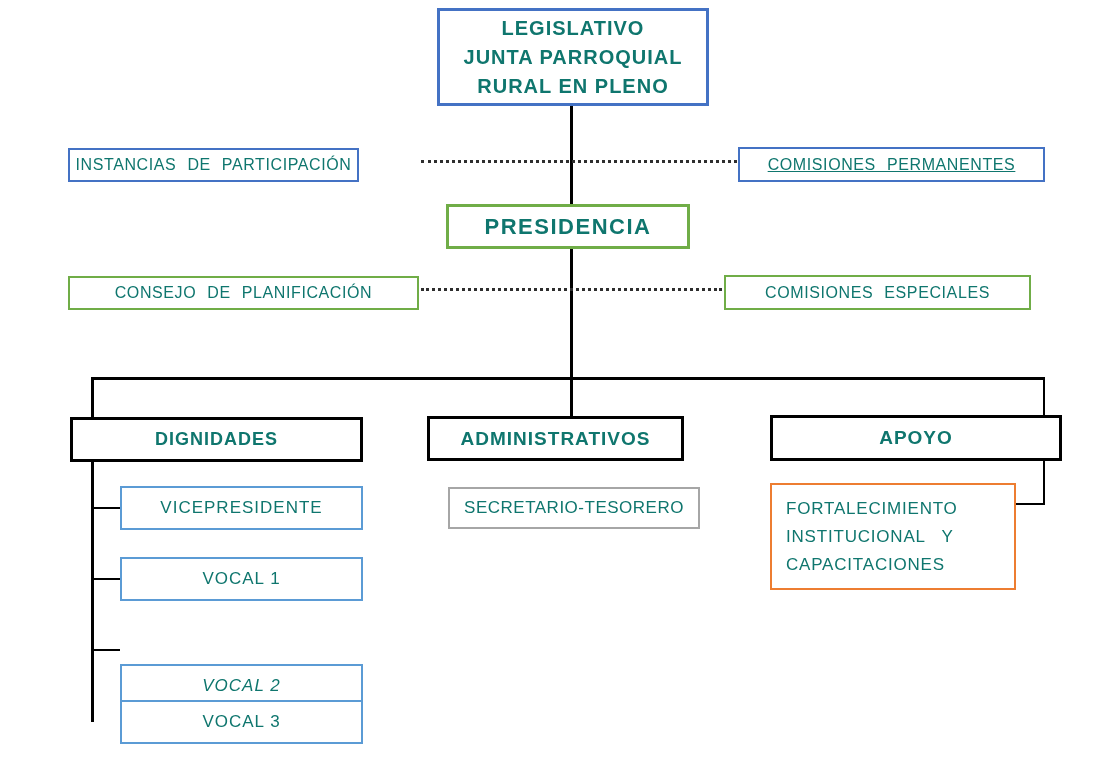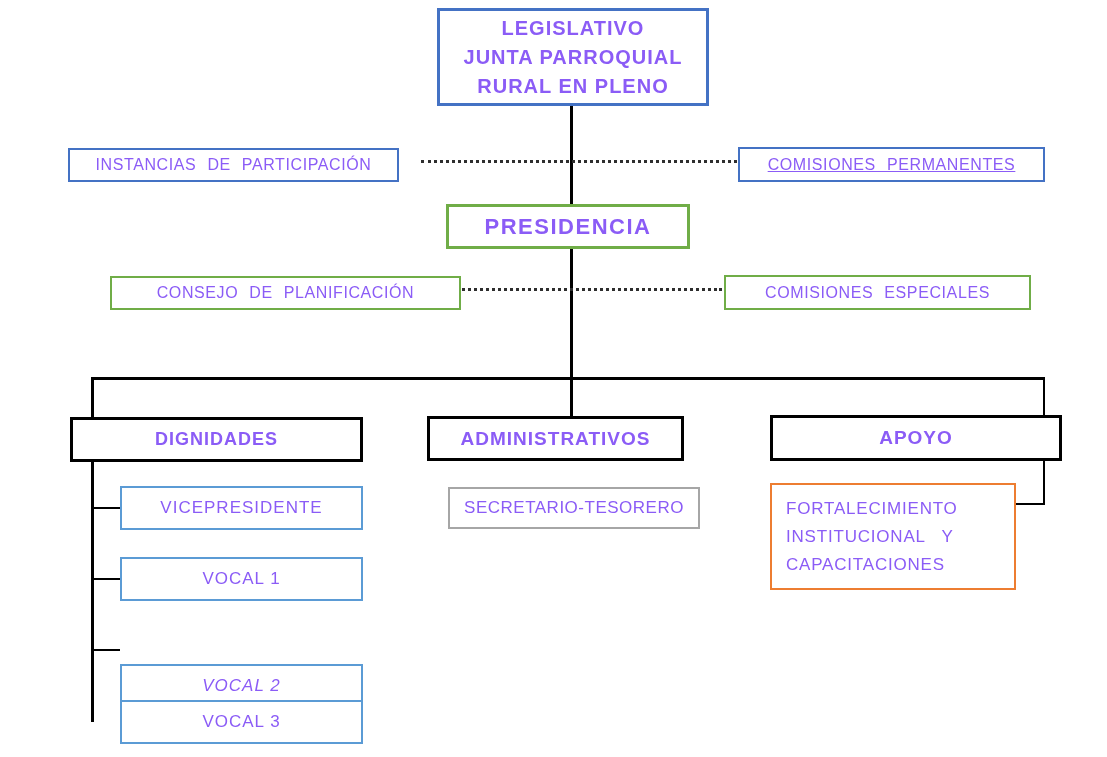--- a/index.html
+++ b/index.html
@@ -2,40 +2,40 @@
 <html><head>
 <meta charset="utf-8">
 <style>
   html, body { margin: 0; padding: 0; background: #ffffff; }
   .canvas {
     position: relative;
     width: 1107px;
     height: 757px;
     background: #ffffff;
     font-family: "Liberation Sans", sans-serif;
-    color: #8b5cf6;
+    color: #0f766e;
     overflow: hidden;
   }
   .box {
     position: absolute;
     box-sizing: border-box;
     background: #fff;
     display: flex;
     align-items: center;
     justify-content: center;
     text-align: center;
     letter-spacing: 0.6px;
   }
   .bold { font-weight: bold; }
   .line { position: absolute; background: #000; }
   .dotted { position: absolute; height: 0; border-top: 3px dotted #2e2e2e; }
 
   
   .n-legislativo { left: 437px; top: 8px; width: 272px; height: 98px; border: 3px solid; font-size: 20px; line-height: 29px; flex-direction: column; letter-spacing: 1px; }
-  .n-instancias { left: 68px; top: 148px; width: 331px; height: 34px; border: 2.5px solid; font-size: 16px; word-spacing: 6px; }
+  .n-instancias { left: 68px; top: 148px; width: 291px; height: 34px; border: 2.5px solid; font-size: 16px; word-spacing: 6px; }
   .n-comisiones-permanentes { left: 738px; top: 147px; width: 307px; height: 35px; border: 2.5px solid; font-size: 16px; word-spacing: 6px; text-decoration: underline; }
   .n-presidencia { left: 446px; top: 204px; width: 244px; height: 45px; border: 3px solid; font-size: 22px; letter-spacing: 1.5px; }
   .n-consejo { left: 68px; top: 276px; width: 351px; height: 34px; border: 2.5px solid; font-size: 16px; word-spacing: 6px; }
   .n-comisiones-especiales { left: 724px; top: 275px; width: 307px; height: 35px; border: 2.5px solid; font-size: 16px; word-spacing: 6px; }
   .n-dignidades { left: 70px; top: 417px; width: 293px; height: 45px; border: 3px solid; font-size: 18px; letter-spacing: 1px; }
   .n-administrativos { left: 427px; top: 416px; width: 257px; height: 45px; border: 3px solid; font-size: 19px; letter-spacing: 1px; }
   .n-apoyo { left: 770px; top: 415px; width: 292px; height: 46px; border: 3px solid; font-size: 19px; letter-spacing: 1px; }
   .n-child { left: 120px; width: 243px; height: 44px; border: 2.5px solid; font-size: 17px; letter-spacing: 1px; }
   .n-vicepresidente { top: 486px; }
   .n-vocal1 { top: 557px; }
@@ -95,21 +95,21 @@
   </div>
 
   <div class="box n-comisiones-permanentes" style="border-color: rgb(68, 114, 196);">
     <span>COMISIONES PERMANENTES</span>
   </div>
 
   <div class="box bold n-presidencia" style="border-color: rgb(112, 173, 71);">
     <span>PRESIDENCIA</span>
   </div>
 
-  <div class="box n-consejo" style="border-color: rgb(112, 173, 71); margin-left: 42px;">
+  <div class="box n-consejo" style="border-color: rgb(112, 173, 71);">
     <span>CONSEJO DE PLANIFICACIÓN</span>
   </div>
 
   <div class="box n-comisiones-especiales" style="border-color: rgb(112, 173, 71);">
     <span>COMISIONES ESPECIALES</span>
   </div>
 
   <div class="box bold n-dignidades" style="border-color: rgb(0, 0, 0);">
     <span>DIGNIDADES</span>
   </div>

